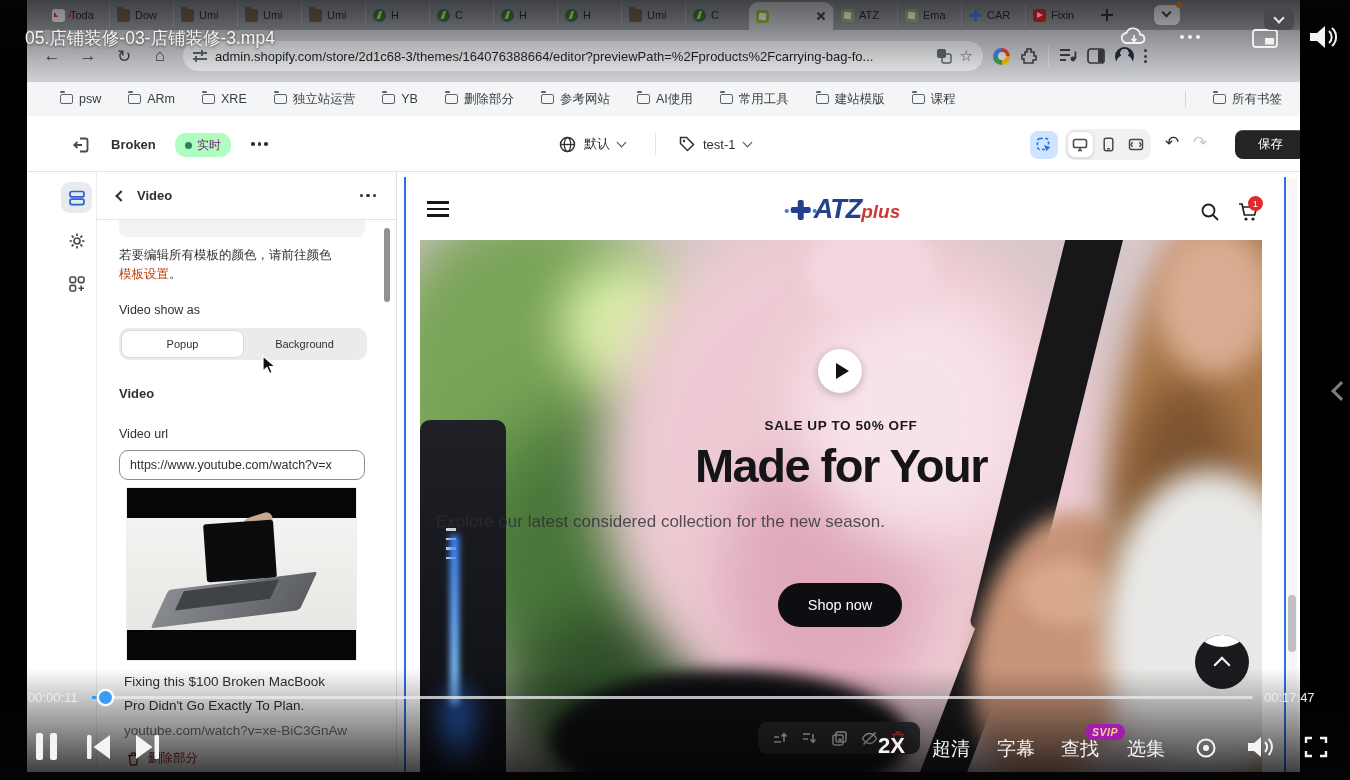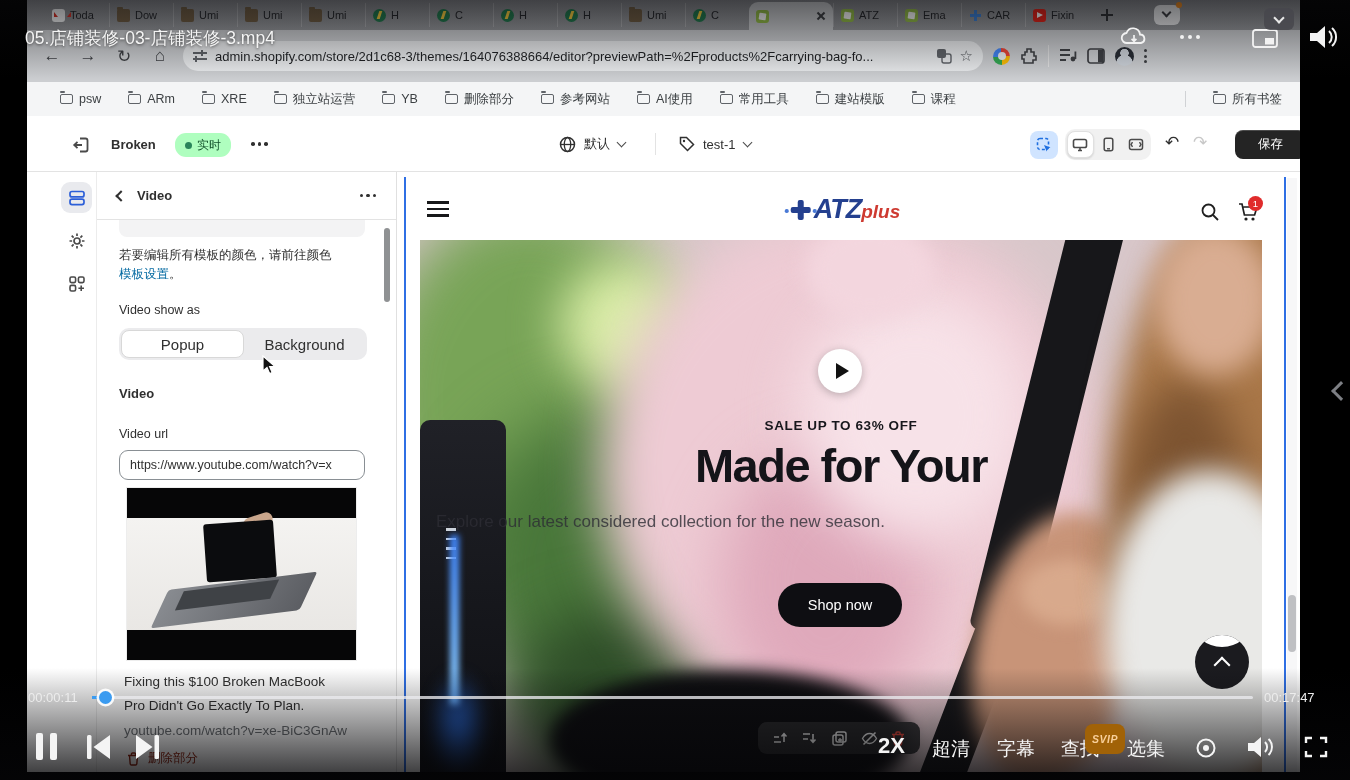--- a/index.html
+++ b/index.html
@@ -57,21 +57,21 @@
   .bookmarks{position:absolute;left:0;top:82px;width:1273px;height:34px;background:#f4f5f6;display:flex;align-items:center;padding-left:33px;gap:27px}
   .bm{display:flex;align-items:center;gap:6px}
   .bmfold{width:13px;height:10px;border:1.6px solid #5f6368;border-radius:2px;position:relative}
   .bmfold::before{content:"";position:absolute;left:-1px;top:-4px;width:5px;height:2px;background:#5f6368;border-radius:1px}
   .bmlabel{font-size:12.5px;color:#3c4043;white-space:nowrap}
   .bmdiv{width:1px;height:16px;background:#d0d2d5;margin-left:auto}
   
   .adminhdr{position:absolute;left:0;top:116px;width:1273px;height:56px;background:#fff;border-bottom:1px solid #e3e3e3}
   .exitbtn{position:absolute;left:40px;top:15px;width:27px;height:27px;border-radius:8px;display:flex;align-items:center;justify-content:center}
   .themename{position:absolute;left:84px;top:21px;font-size:13px;font-weight:bold;color:#303030}
-  .livebadge{position:absolute;left:148px;top:17px;height:22px;background:#affebf;border-radius:11px;display:flex;align-items:center;gap:5px;padding:12px 10px;font-size:12px;color:#14532d}
+  .livebadge{position:absolute;left:148px;top:17px;height:22px;background:#affebf;border-radius:11px;display:flex;align-items:center;gap:5px;padding:12px 10px;font-size:12px;color:#701a75}
   .livedot{width:7px;height:7px;border-radius:50%;background:#29845a}
   .ctr{position:absolute;top:0;height:56px;display:flex;align-items:center;gap:8px}
   .lbl13{font-size:13px;color:#303030}
   .chevd{width:7px;height:7px;border-right:1.8px solid #4a4a4a;border-bottom:1.8px solid #4a4a4a;transform:rotate(45deg);margin-top:-3px}
   .vdiv{width:1px;height:22px;background:#e3e3e3}
   .selbox{position:absolute;left:1003px;top:15px;width:28px;height:28px;background:#d0e4ff;border-radius:8px;display:flex;align-items:center;justify-content:center}
   .seg{position:absolute;left:1038px;top:13px;width:86px;height:31px;background:#f1f1f1;border-radius:10px;display:flex;align-items:center;padding:2px;gap:1px}
   .segbtn{width:27px;height:27px;border-radius:8px;display:flex;align-items:center;justify-content:center}
   .segbtn.on{background:#fff;border:1px solid #e0e0e0;box-shadow:0 1px 2px rgba(0,0,0,.12)}
   .undoic{position:absolute;left:1138px;top:16px;font-size:17px;color:#303030}
@@ -81,24 +81,24 @@
   .rail{position:absolute;left:30px;top:172px;width:40px;height:600px;background:#fff;border-right:1px solid #ececec}
   .railbtn{position:absolute;left:4px;width:31px;height:31px;border-radius:9px;display:flex;align-items:center;justify-content:center}
   .railbtn.on{background:#e9eaee}
   
   .panel{position:absolute;left:70px;top:172px;width:300px;height:600px;background:#fff;border-right:1px solid #e0e0e0}
   .phdr{position:absolute;left:0;top:0;width:299px;height:48px;background:#fff;border-bottom:1px solid #e3e3e3;z-index:2;display:flex;align-items:center;padding:0 20px;gap:12px}
   .pback{width:8px;height:8px;border-left:2px solid #303030;border-bottom:2px solid #303030;transform:rotate(45deg)}
   .ptitle{font-size:13px;font-weight:bold;color:#303030;flex:1}
   .cutsel{position:absolute;left:22px;top:40px;width:246px;height:25px;background:#f3f3f4;border-radius:8px;z-index:1}
   .pnote{position:absolute;left:22px;top:74px;width:250px;font-size:12.5px;line-height:19px;color:#303030;z-index:1}
-  .plink{color:#0369a1}
+  .plink{color:#c2410c}
   .plabel{position:absolute;left:22px;font-size:12.5px;color:#303030}
   .segctl{position:absolute;left:22px;top:156px;width:248px;height:32px;background:#ebebed;border-radius:10px;display:flex;padding:2px}
-  .segopt{flex:1;display:flex;align-items:center;justify-content:center;font-size:15px;color:#303030;border-radius:8px}
+  .segopt{flex:1;display:flex;align-items:center;justify-content:center;font-size:11px;color:#303030;border-radius:8px}
   .segopt.on{background:#fff;border:1px solid #d8d8d8}
   .pheading{position:absolute;left:22px;top:214px;font-size:13px;font-weight:bold;color:#303030}
   .vurl{position:absolute;left:22px;top:278px;width:246px;height:30px;border:1px solid #898f94;border-radius:9px;font-size:12.5px;color:#303030;padding:0 10px;background:#fff;font-family:"Liberation Sans",sans-serif}
   .thumb{position:absolute;left:29px;top:315px;width:231px;height:174px;background:#fff;border:1px solid #ededed}
   .thumb .bar{position:absolute;left:0;width:100%;height:30px;background:#060607}
   .thumb .mid{position:absolute;left:0;top:30px;width:100%;height:114px;background:linear-gradient(#f4f3f1,#e9e7e4)}
   .lapscreen{position:absolute;left:78px;top:4px;width:70px;height:58px;background:#0b0c0e;border-radius:3px;transform:rotate(-4deg)}
   .lapbase{position:absolute;left:32px;top:64px;width:150px;height:36px;background:linear-gradient(100deg,#888b90,#5c5e63);border-radius:3px;transform:rotate(-7deg) skewX(-32deg)}
   .lapkeys{position:absolute;left:52px;top:68px;width:96px;height:18px;background:#3f4246;transform:rotate(-7deg) skewX(-32deg)}
   .handfix{position:absolute;left:116px;top:-3px;width:30px;height:13px;background:#c9a68c;border-radius:8px;transform:rotate(-18deg)}
@@ -159,21 +159,21 @@
   .edgechev{position:absolute;left:1330px;top:378px;width:14px;height:26px;z-index:7}
   .edgechev::before{content:"";position:absolute;left:4px;top:6px;width:11px;height:11px;border-left:3px solid #7d7f84;border-bottom:3px solid #7d7f84;transform:rotate(45deg)}
   
   .btime{position:absolute;z-index:8;color:#ececec;font-size:13px}
   .ptrack{position:absolute;left:92px;top:696px;width:1161px;height:3px;background:rgba(235,235,238,.78);border-radius:2px;z-index:7}
   .pplayed{position:absolute;left:92px;top:696px;width:11px;height:3px;background:#3b9bf0;z-index:8}
   .pdot{position:absolute;left:99px;top:691px;width:13px;height:13px;border-radius:50%;background:#3b9bf0;box-shadow:0 0 0 2.5px rgba(255,255,255,.9);z-index:8}
   .pbtn{position:absolute;z-index:8}
   .pauseic i{display:inline-block;width:7px;height:27px;background:#f4f4f4;border-radius:2px;margin-right:7px}
   .clabel{position:absolute;z-index:8;color:#f4f4f4;font-size:19px;white-space:nowrap}
-  .svip{position:absolute;left:1085px;top:724px;z-index:8;background:#a16207;color:#f8cf9a;font-size:10.5px;font-weight:bold;font-style:italic;border-radius:8px;padding:9px 7px;letter-spacing:.5px}
+  .svip{position:absolute;left:1085px;top:724px;z-index:8;background:#a21caf;color:#f8cf9a;font-size:10.5px;font-weight:bold;font-style:italic;border-radius:8px;padding:2px 7px;letter-spacing:.5px}
 </style>
 </head>
 <body>
 
 <div class="stage">
 
   <div class="screen">
 
     <div class="tabstrip">
       <div class="tab">
@@ -526,21 +526,21 @@
               <i></i>
               <i></i>
             </span>
           <span class="towerled"></span>
           <span class="towerglow"></span>
         </div>
 
         <div class="playbtn">
             <span class="playtri"></span>
           </div>
-        <div class="eyebrow">SALE UP TO 63% OFF</div>
+        <div class="eyebrow">SALE UP TO 50% OFF</div>
         <div class="heroh1">Made for Your</div>
         <div class="herosub">Explore our latest considered collection for the new season.</div>
         <div class="ctabtn">Shop now</div>
       </div>
 
       <div class="bluebL"></div>
       <div class="bluebR"></div>
 
       <div class="secbar">
         <svg width="16" height="14" viewBox="0 0 16 14">

